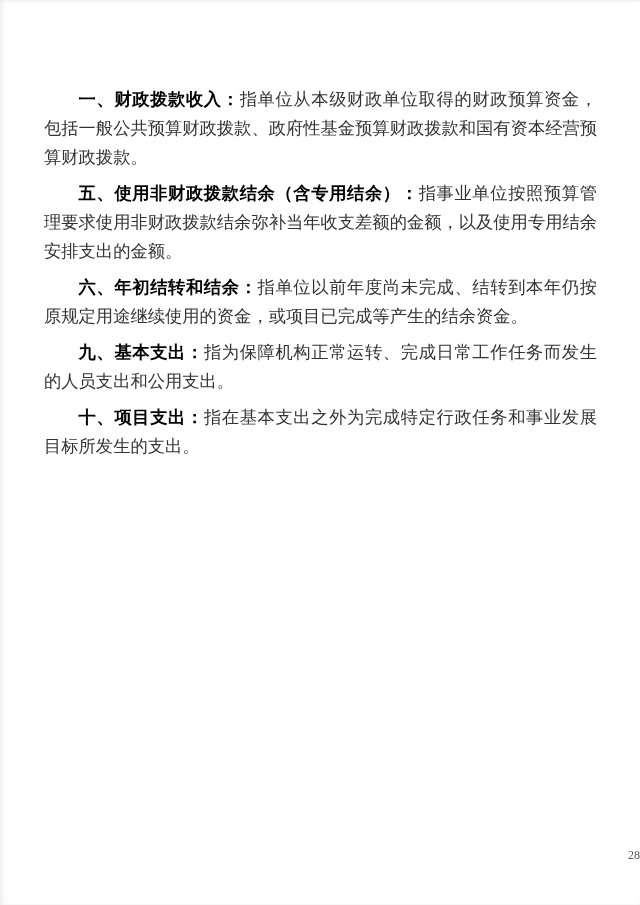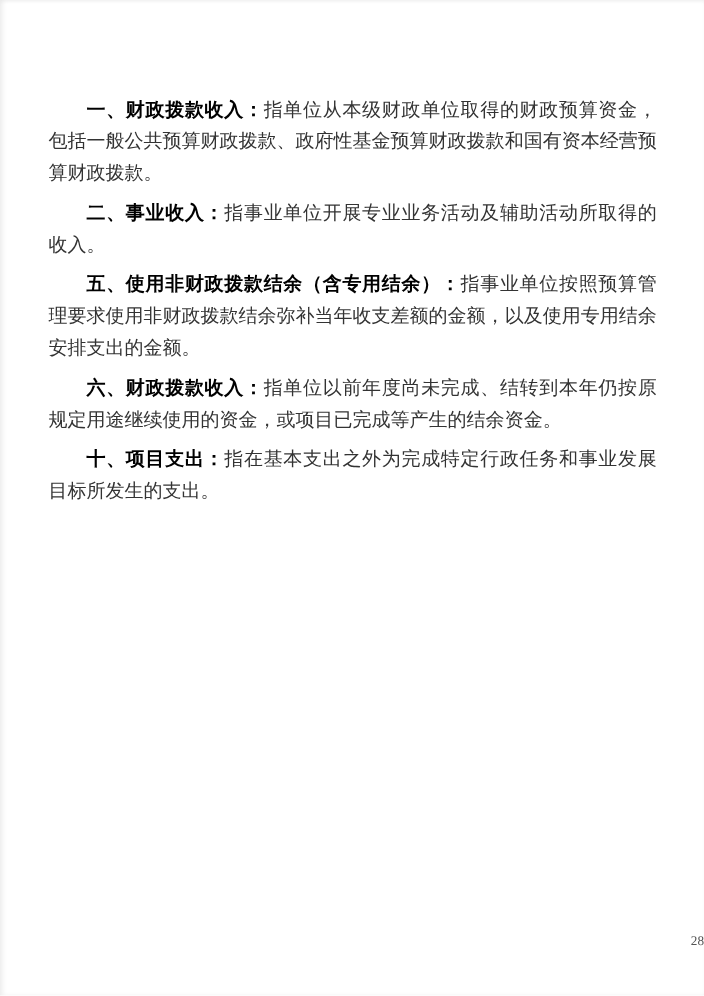--- a/index.html
+++ b/index.html
@@ -48,29 +48,29 @@
   }
 </style>
 </head>
 <body>
 
 <div class="page">
   <div class="content">
 
     <p class="para"><span class="term">一、财政拨款收入：</span><span>指单位从本级财政单位取得的财政预算资金，包括一般公共预算财政拨款、政府性基金预算财政拨款和国有资本经营预算财政拨款。</span></p>
 
-    <p class="para"><span class="term">二、事业收入：</span><span>指事业单位开展专业业务活动及辅助活动所取得的收入。</span></p>
 
 
 
     <p class="para"><span class="term">五、使用非财政拨款结余（含专用结余）：</span><span>指事业单位按照预算管理要求使用非财政拨款结余弥补当年收支差额的金额，以及使用专用结余安排支出的金额。</span></p>
 
-    <p class="para"><span class="term">六、财政拨款收入：</span><span>指单位以前年度尚未完成、结转到本年仍按原规定用途继续使用的资金，或项目已完成等产生的结余资金。</span></p>
+    <p class="para"><span class="term">六、年初结转和结余：</span><span>指单位以前年度尚未完成、结转到本年仍按原规定用途继续使用的资金，或项目已完成等产生的结余资金。</span></p>
 
 
 
+    <p class="para"><span class="term">九、基本支出：</span><span>指为保障机构正常运转、完成日常工作任务而发生的人员支出和公用支出。</span></p>
 
     <p class="para"><span class="term">十、项目支出：</span><span>指在基本支出之外为完成特定行政任务和事业发展目标所发生的支出。</span></p>
 
   </div>
 
   <div class="page-footer">28</div>
 </div>
 
 </body></html>

